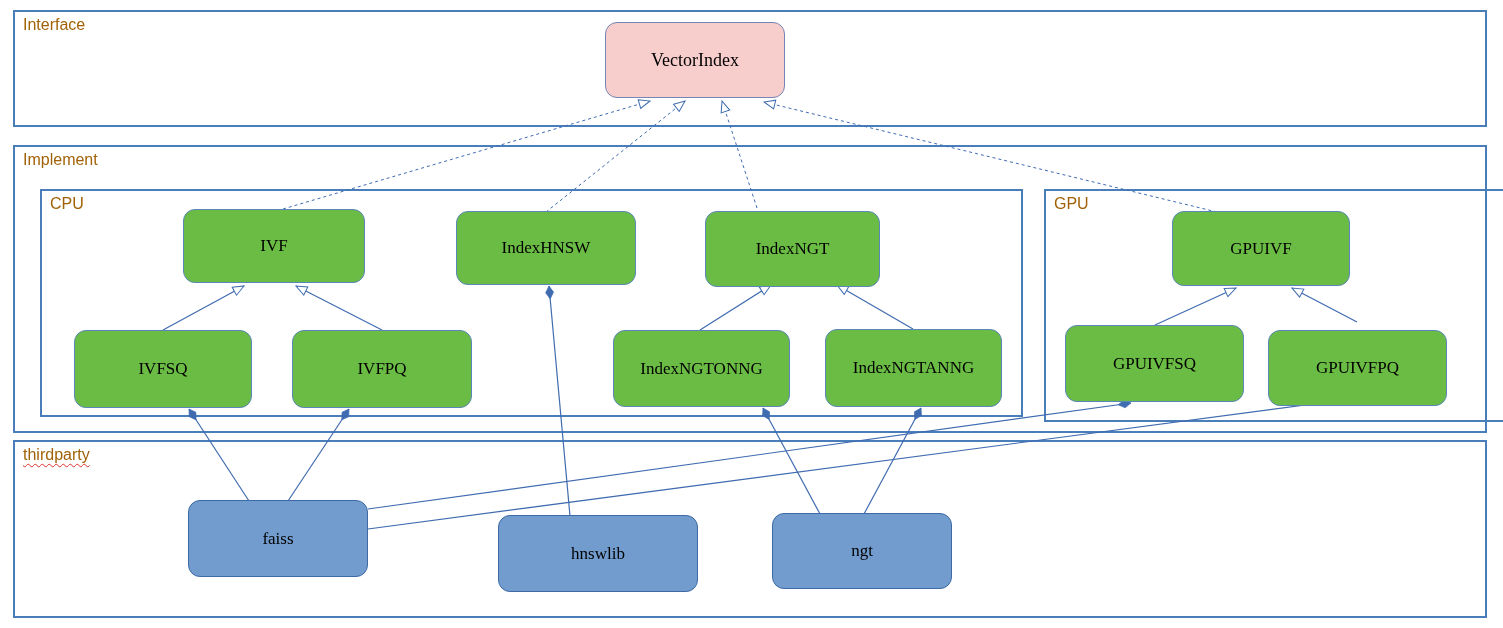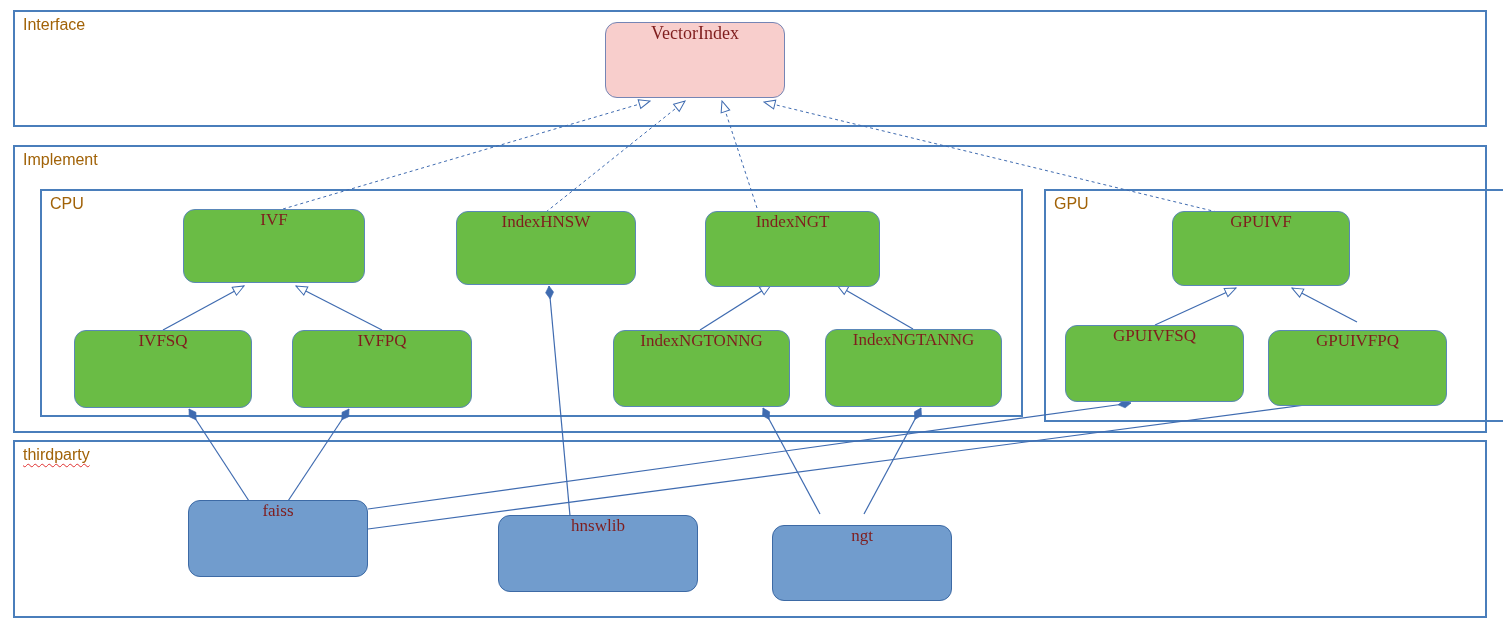--- a/index.html
+++ b/index.html
@@ -25,23 +25,23 @@
     background:transparent;
   }
   .squiggle{
     text-decoration:underline wavy #e03030 1px;
     text-underline-offset:3px;
   }
   .node{
     position:absolute;
     box-sizing:border-box;
     border-radius:12px;
-    display:flex;align-items:flex-start;justify-content:center;
+    display:flex;align-items:center;justify-content:center;
     font-family:"Liberation Serif",serif;
-    font-size:17px;color:#7f1d1d;
+    font-size:17px;color:#000000;
     text-align:center;
   }
   .green{background:#6abc45;border:1px solid #5a87b8;}
   .blue{background:#719ccd;border:1px solid #3d6aa5;}
   .pink{background:#f8cecc;border:1px solid #7585b5;font-size:18px;}
   #edges{position:absolute;left:0;top:0;z-index:2;}
   .node{z-index:3;}
   .container{z-index:1;}
   .edge{stroke:#3f6bb0;stroke-width:1.2;fill:none;}
   .edge.dashed{stroke-dasharray:3 3;stroke-width:1;}
@@ -147,17 +147,17 @@
   </div>
 
   <div class="node blue" style="left:188px;top:500px;width:180px;height:77px;">
     <span>faiss</span>
   </div>
 
   <div class="node blue" style="left:498px;top:515px;width:200px;height:77px;">
     <span>hnswlib</span>
   </div>
 
-  <div class="node blue" style="left:772px;top:513px;width:180px;height:76px;margin-top:12px;">
+  <div class="node blue" style="left:772px;top:513px;width:180px;height:76px;">
     <span>ngt</span>
   </div>
 
 </div>
 
 </body></html>

